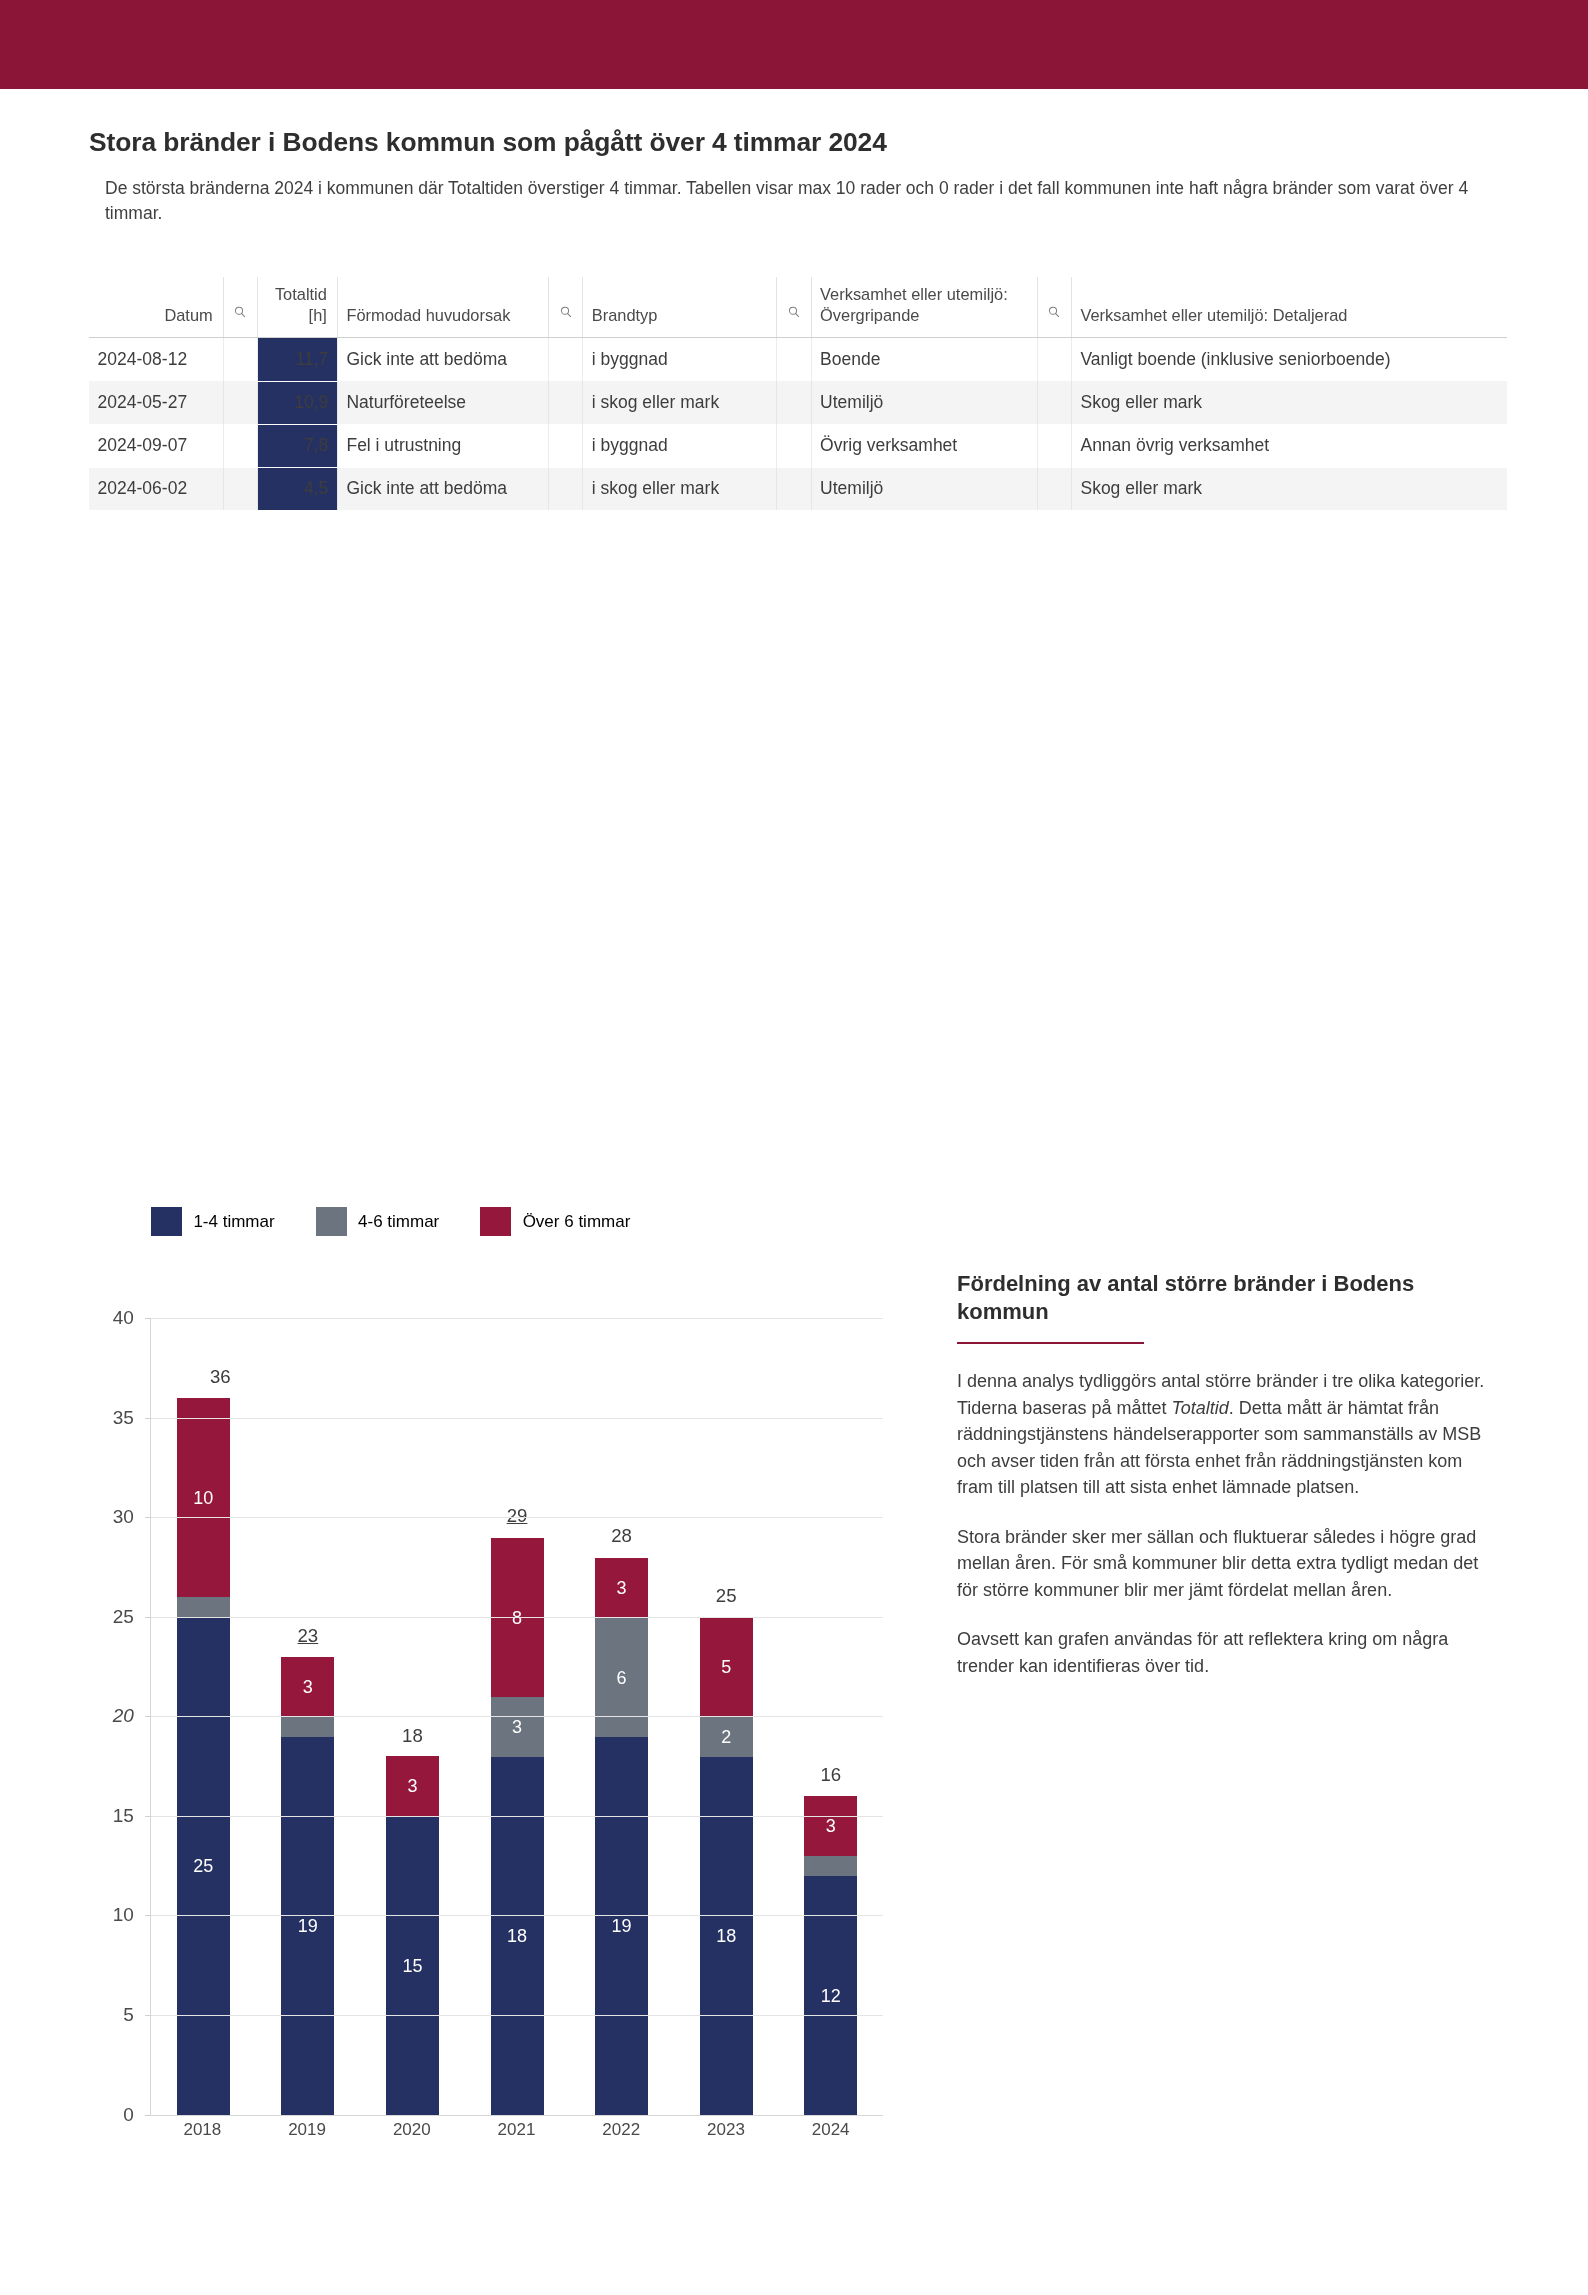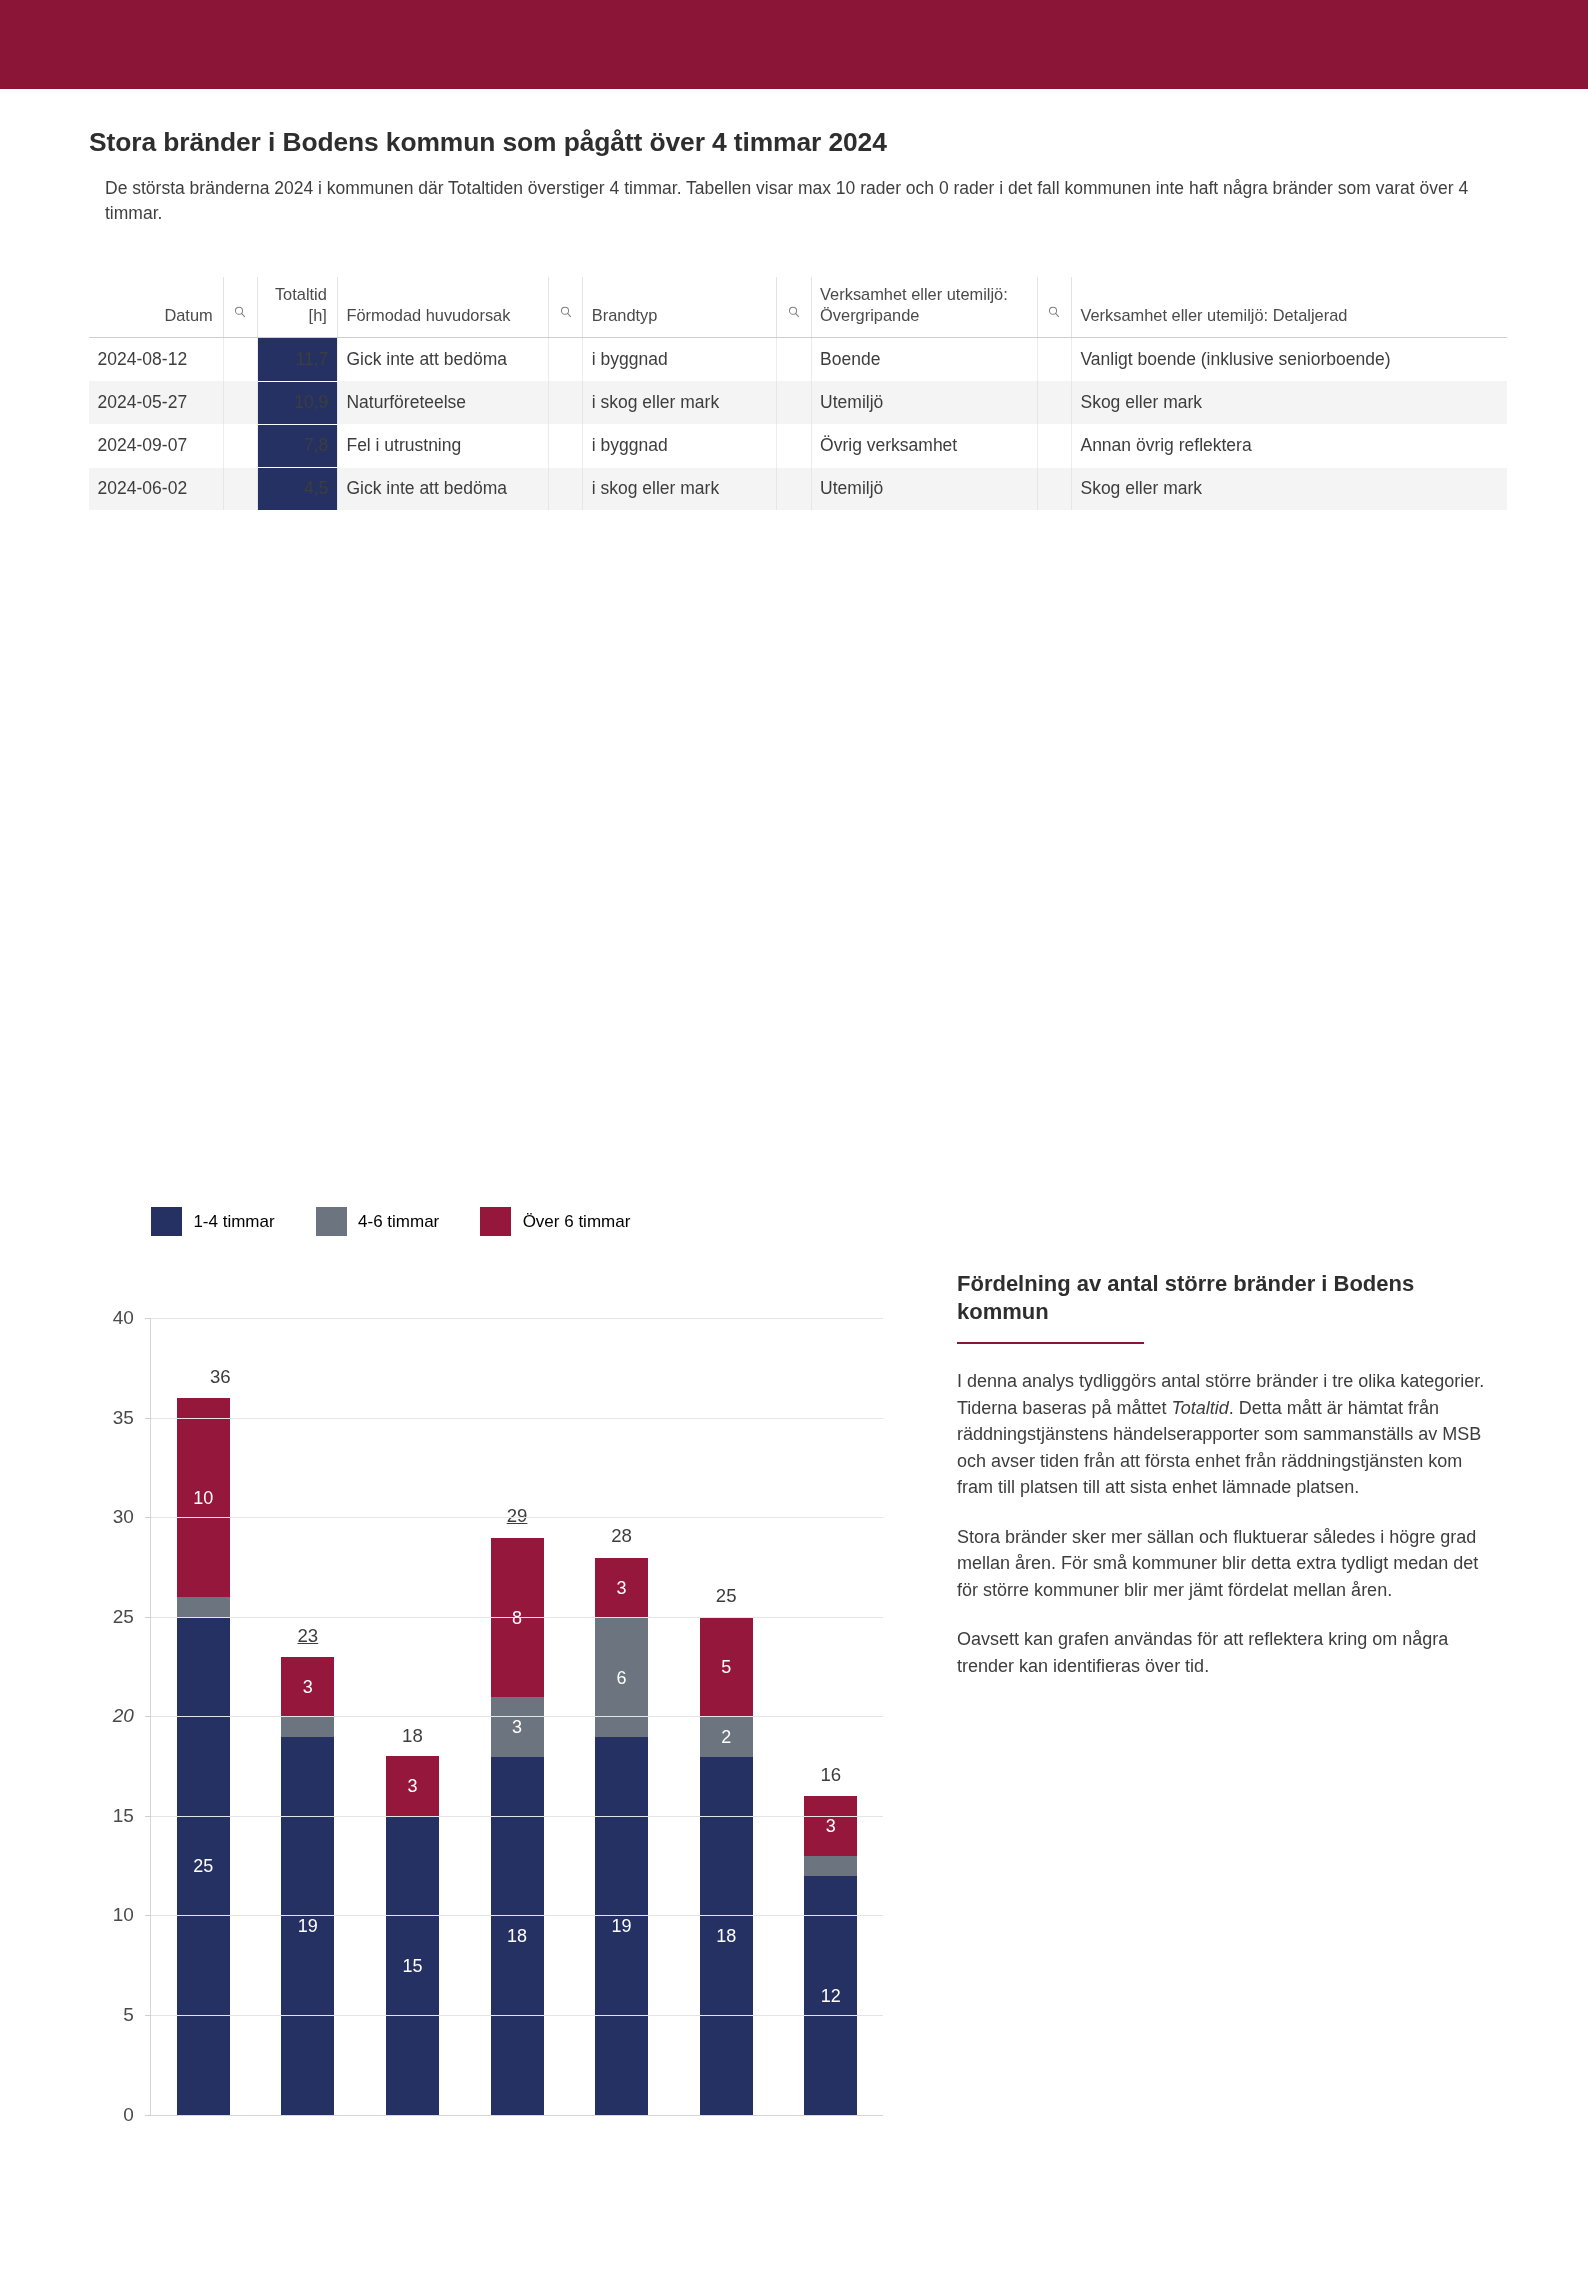--- a/index.html
+++ b/index.html
@@ -260,21 +260,21 @@
       <tr>
         <td class="datum">2024-09-07</td>
         <td></td>
         <td class="totbar">7,8</td>
         <td>Fel i utrustning</td>
         <td></td>
         <td>i byggnad</td>
         <td></td>
         <td>Övrig verksamhet</td>
         <td></td>
-        <td class="last">Annan övrig reflektera</td>
+        <td class="last">Annan övrig verksamhet</td>
       </tr>
       <tr class="alt">
         <td class="datum">2024-06-02</td>
         <td></td>
         <td class="totbar">4,5</td>
         <td>Gick inte att bedöma</td>
         <td></td>
         <td>i skog eller mark</td>
         <td></td>
         <td>Utemiljö</td>
@@ -416,20 +416,29 @@
       <div class="tickmark" style="top: 398px;"></div>
       <div class="gridline" style="top: 299px;"></div>
       <div class="tickmark" style="top: 299px;"></div>
       <div class="gridline" style="top: 199px;"></div>
       <div class="tickmark" style="top: 199px;"></div>
       <div class="gridline" style="top: 100px;"></div>
       <div class="tickmark" style="top: 100px;"></div>
       <div class="gridline" style="top: 0px;"></div>
       <div class="tickmark" style="top: 0px;"></div>
     </div>
+  <div class="xlabels" id="xaxis">
+      <div class="xlab">2018</div>
+      <div class="xlab">2019</div>
+      <div class="xlab">2020</div>
+      <div class="xlab">2021</div>
+      <div class="xlab">2022</div>
+      <div class="xlab">2023</div>
+      <div class="xlab">2024</div>
+    </div>
 </div>
 
 <div class="side">
   <h2 class="side-title">Fördelning av antal större bränder i Bodens kommun</h2>
   <div class="side-rule"></div>
   <p class="side-p">
     <span>I denna analys tydliggörs antal större bränder i tre olika kategorier. Tiderna baseras på måttet </span><em>Totaltid</em><span>. Detta mått är hämtat från räddningstjänstens händelserapporter som sammanställs av MSB och avser tiden från att första enhet från räddningstjänsten kom fram till platsen till att sista enhet lämnade platsen.</span>
   </p>
   <p class="side-p">Stora bränder sker mer sällan och fluktuerar således i högre grad mellan åren. För små kommuner blir detta extra tydligt medan det för större kommuner blir mer jämt fördelat mellan åren.</p>
   <p class="side-p">Oavsett kan grafen användas för att reflektera kring om några trender kan identifieras över tid.</p>

